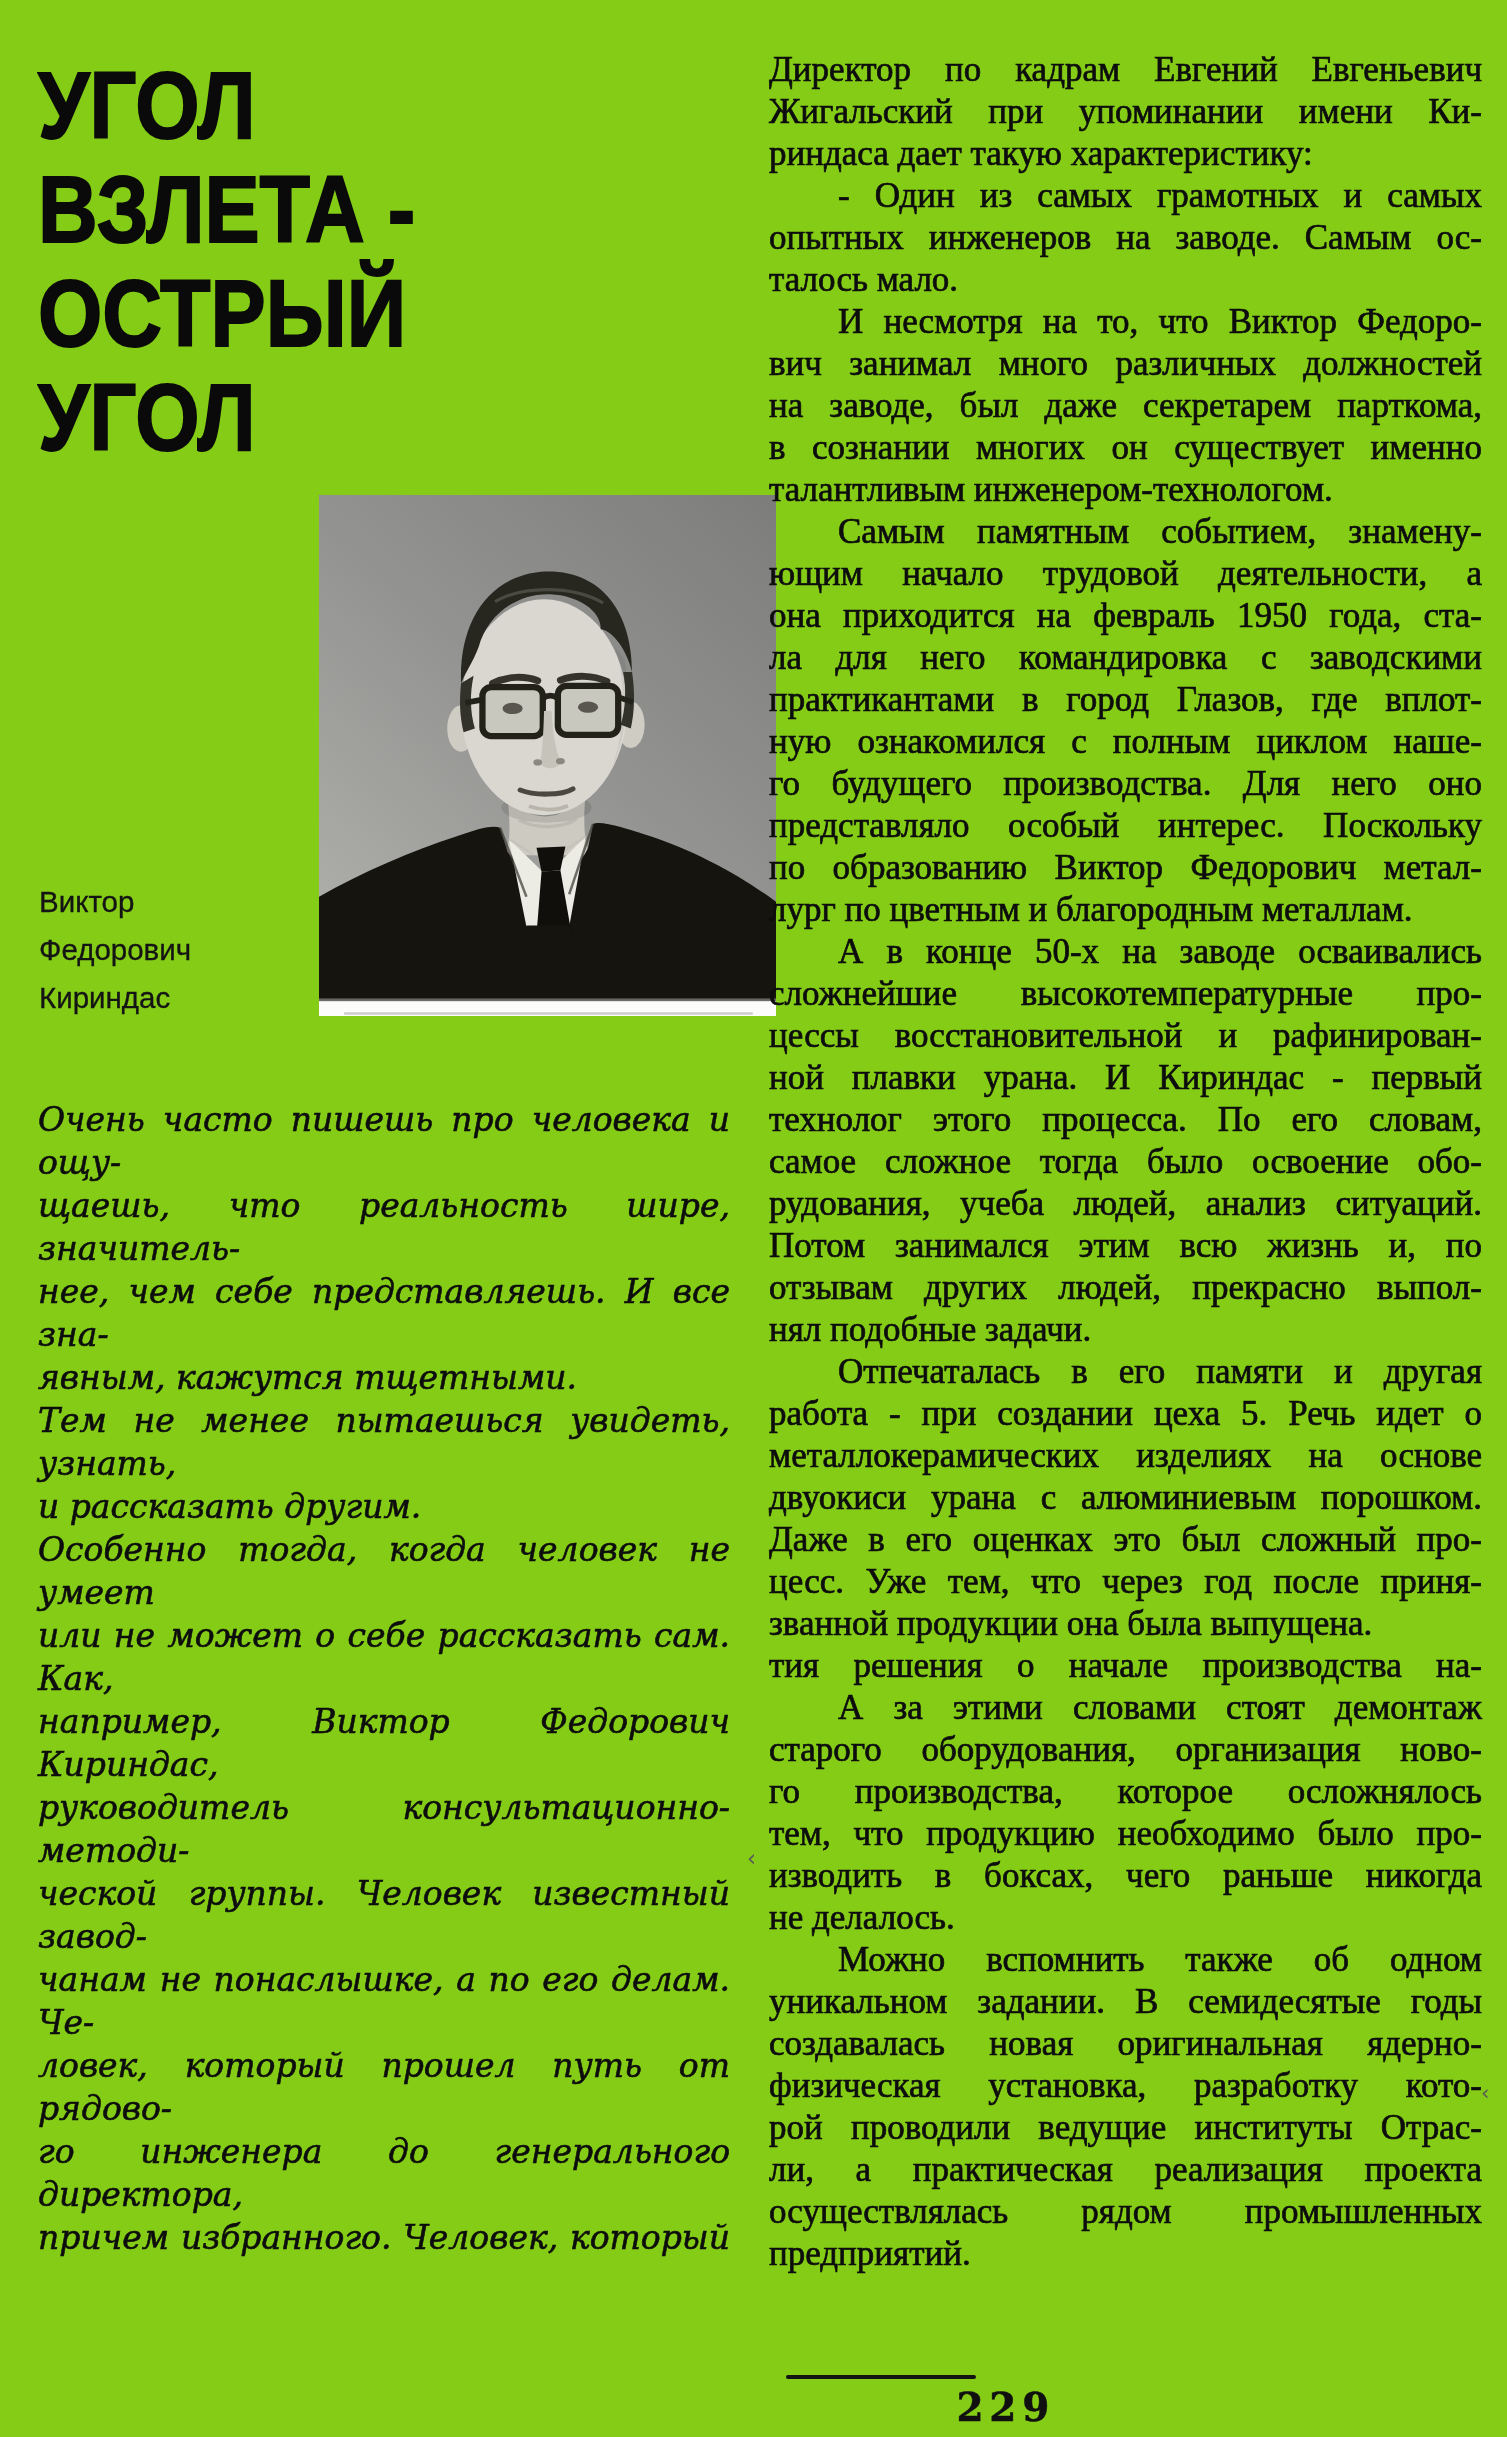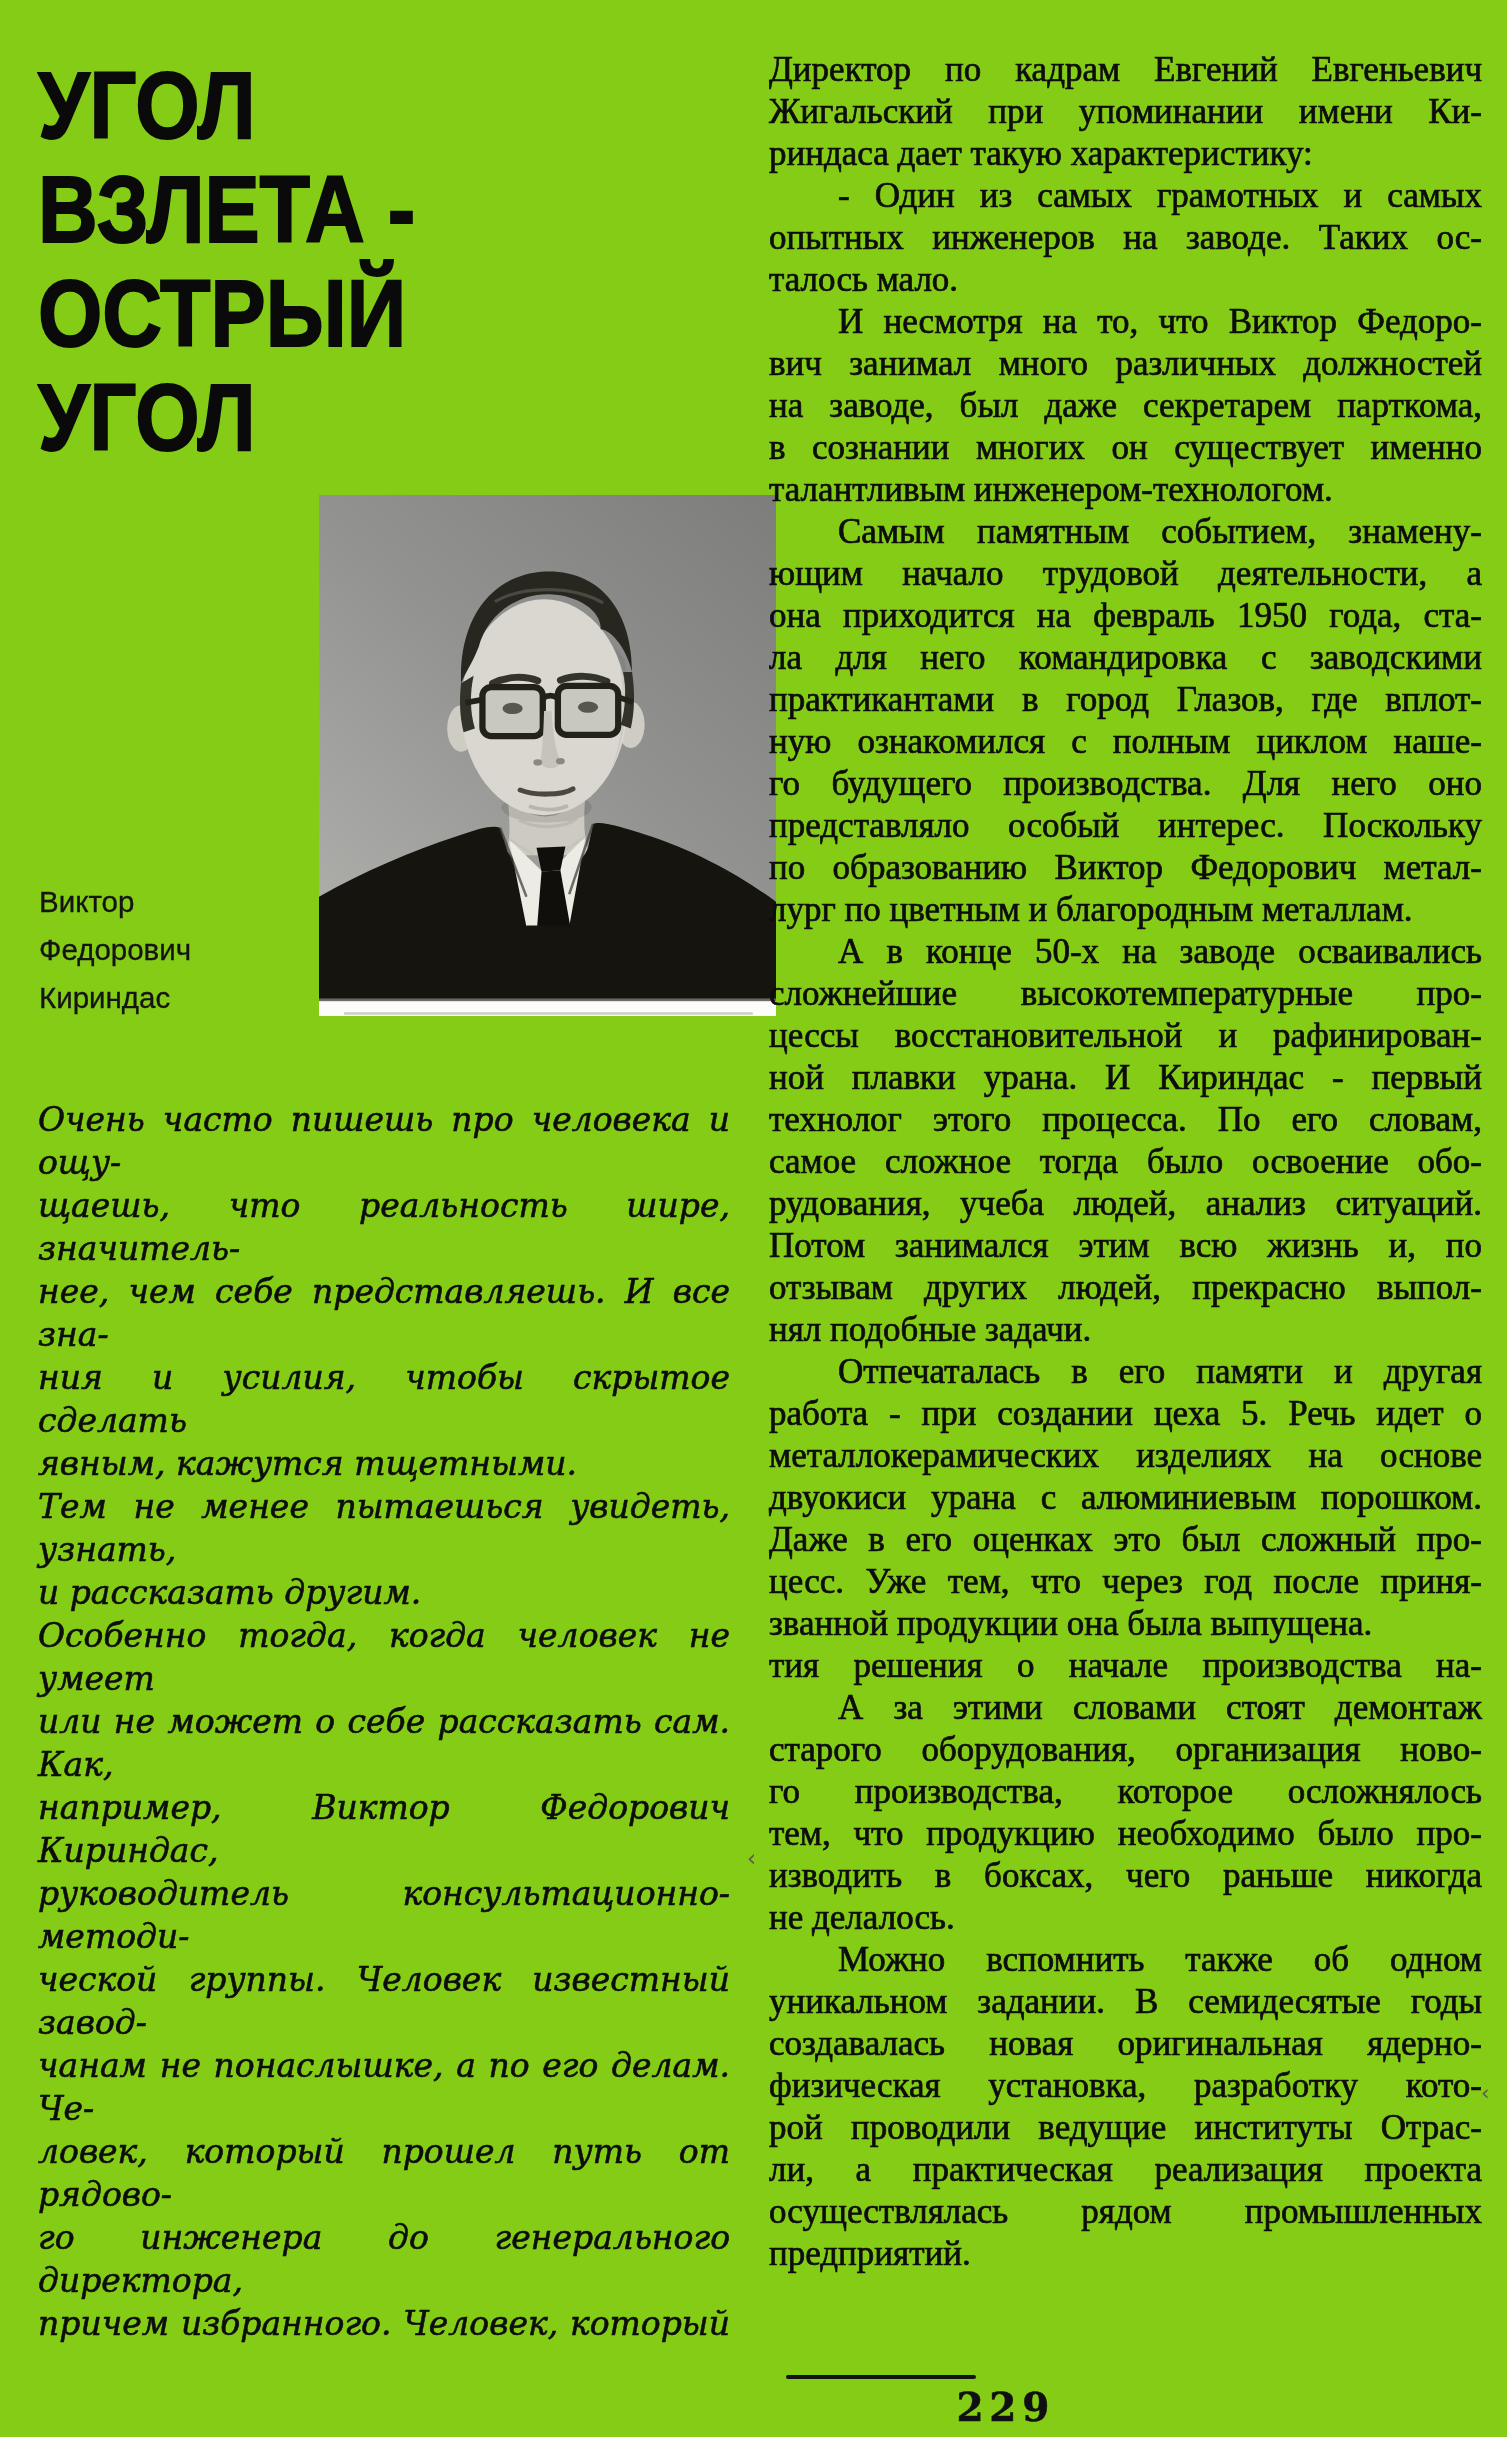--- a/index.html
+++ b/index.html
@@ -135,40 +135,39 @@
   <div class="caption">
     <div>Виктор</div>
     <div>Федорович</div>
     <div>Кириндас</div>
   </div>
 
   <section class="col" id="left-col">
       <div class="tline">Очень часто пишешь про человека и ощу-</div>
       <div class="tline">щаешь, что реальность шире, значитель-</div>
       <div class="tline">нее, чем себе представляешь. И все зна-</div>
-      <div class="tline">ния и усилия, чтобы скрытое сделать</div>
       <div class="tline last">явным, кажутся тщетными.</div>
       <div class="tline">Тем не менее пытаешься увидеть, узнать,</div>
       <div class="tline last">и рассказать другим.</div>
       <div class="tline">Особенно тогда, когда человек не умеет</div>
       <div class="tline">или не может о себе рассказать сам. Как,</div>
       <div class="tline">например, Виктор Федорович Кириндас,</div>
       <div class="tline">руководитель консультационно-методи-</div>
       <div class="tline">ческой группы. Человек известный завод-</div>
       <div class="tline">чанам не понаслышке, а по его делам. Че-</div>
       <div class="tline">ловек, который прошел путь от рядово-</div>
       <div class="tline">го инженера до генерального директора,</div>
       <div class="tline">причем избранного. Человек, который</div>
     </section>
   <section class="col" id="right-col">
       <div class="tline">Директор по кадрам Евгений Евгеньевич</div>
       <div class="tline">Жигальский при упоминании имени Ки-</div>
       <div class="tline last">риндаса дает такую характеристику:</div>
       <div class="tline indent">- Один из самых грамотных и самых</div>
-      <div class="tline">опытных инженеров на заводе. Таких ос-</div>
+      <div class="tline">опытных инженеров на заводе. Самым ос-</div>
       <div class="tline last">талось мало.</div>
       <div class="tline indent">И несмотря на то, что Виктор Федоро-</div>
       <div class="tline">вич занимал много различных должностей</div>
       <div class="tline">на заводе, был даже секретарем парткома,</div>
       <div class="tline">в сознании многих он существует именно</div>
       <div class="tline last">талантливым инженером-технологом.</div>
       <div class="tline indent">Самым памятным событием, знамену-</div>
       <div class="tline">ющим начало трудовой деятельности, а</div>
       <div class="tline">она приходится на февраль 1950 года, ста-</div>
       <div class="tline">ла для него командировка с заводскими</div>

